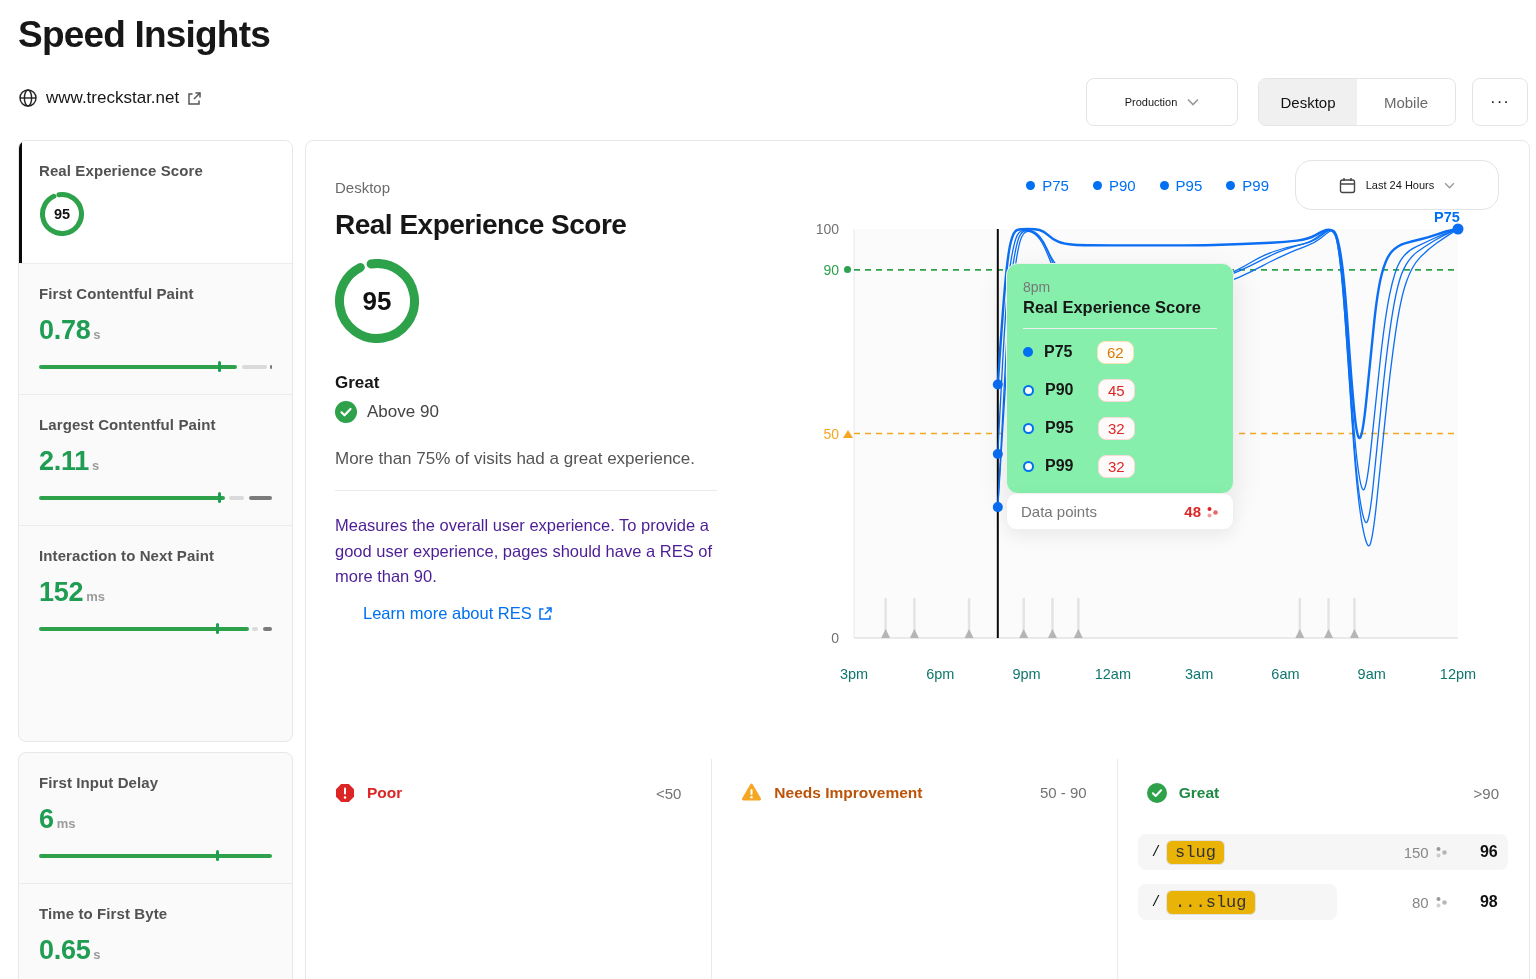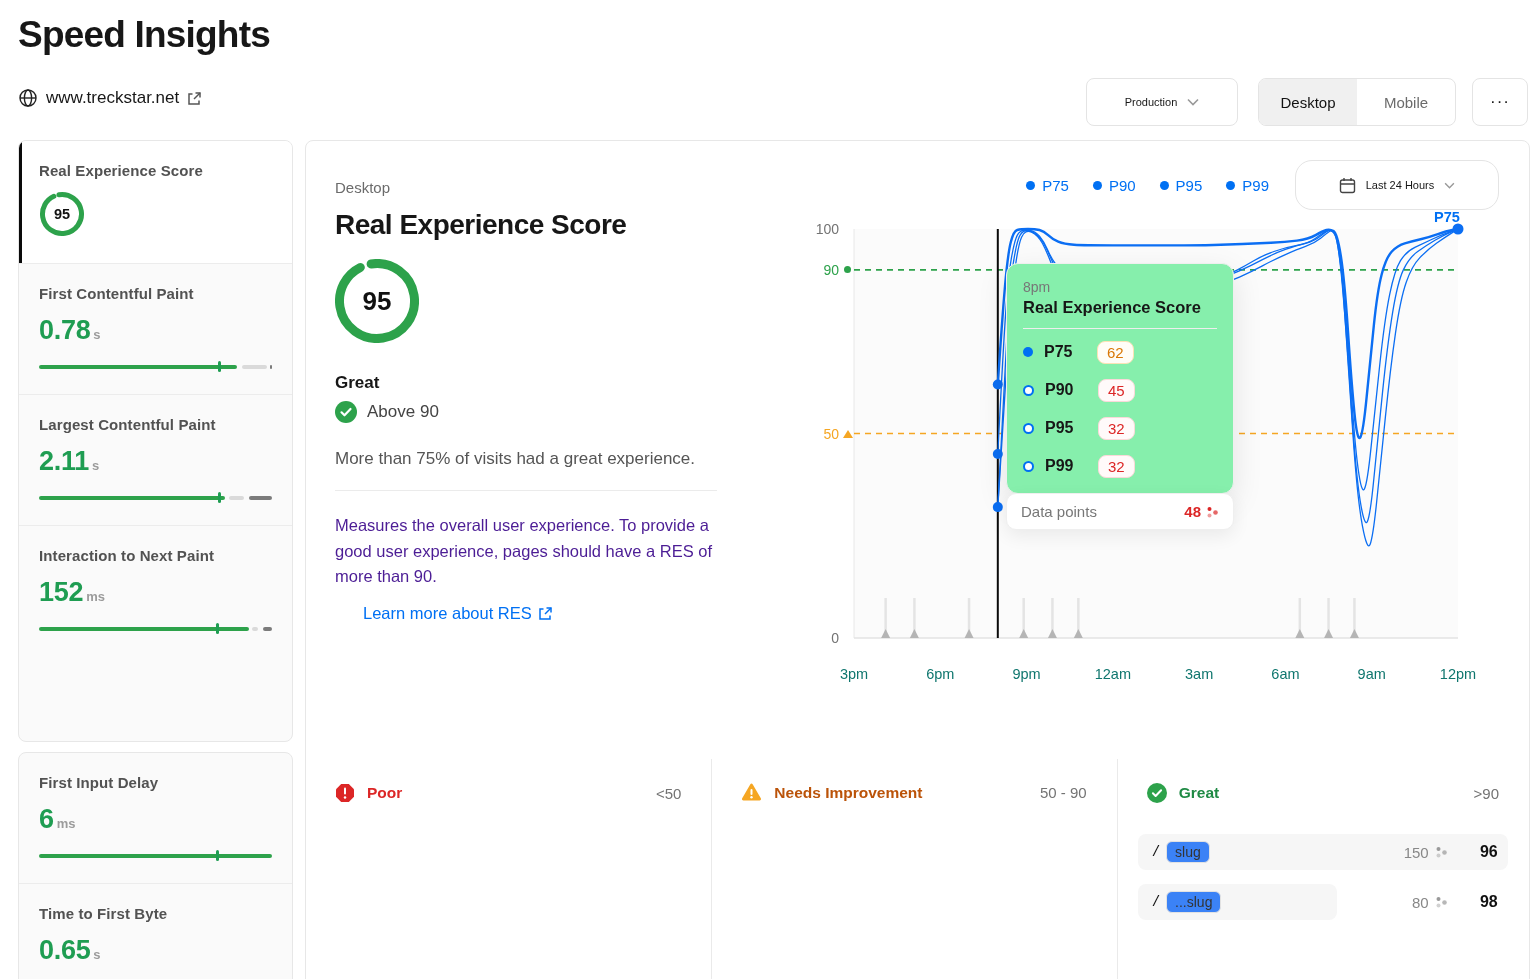--- a/index.html
+++ b/index.html
@@ -107,21 +107,21 @@
   .col.c2 { width:406px; border-right:1px solid #eaeaea; }
   .col.c3 { width:412px; }
   .col-head { display:flex; align-items:center; gap:12px; padding:24px 30px 0 29px; }
   .col-name { font-size:15.5px; font-weight:600; }
   .col-name.poor { color:#dc2626; } .col-name.ni { color:#bb5309; } .col-name.great { color:#1f8a44; }
   .col-range { margin-left:auto; font-size:15px; color:#737373; }
   .route-row { position:absolute; left:20px; width:370px; height:36px; cursor:pointer; }
   .route-bg { position:absolute; left:0; top:0; height:36px; background:#f6f6f6; border-radius:8px; }
   .route-content { position:relative; display:flex; align-items:center; height:36px; padding:0 10px 0 14px; gap:6px; }
   .route-slash { font-family:"Liberation Mono", monospace; font-size:14px; color:#111; }
-  .route-pill { font-family:Liberation Sans, sans-serif; font-size:14px; color:#333; background:#3b82f6;
+  .route-pill { font-family:Liberation Mono, monospace; font-size:17px; color:#333; background:#eab308;
     border:1px solid #e2e2e2; border-radius:6px; padding:2px 8px; }
   .route-count { margin-left:auto; font-size:15px; color:#888; }
   .route-score { width:44px; text-align:right; font-size:16px; font-weight:700; color:#111; }
 </style>
 </head>
 <body>
 
 <div class="page">
 
   <div class="h1">Speed Insights</div>

